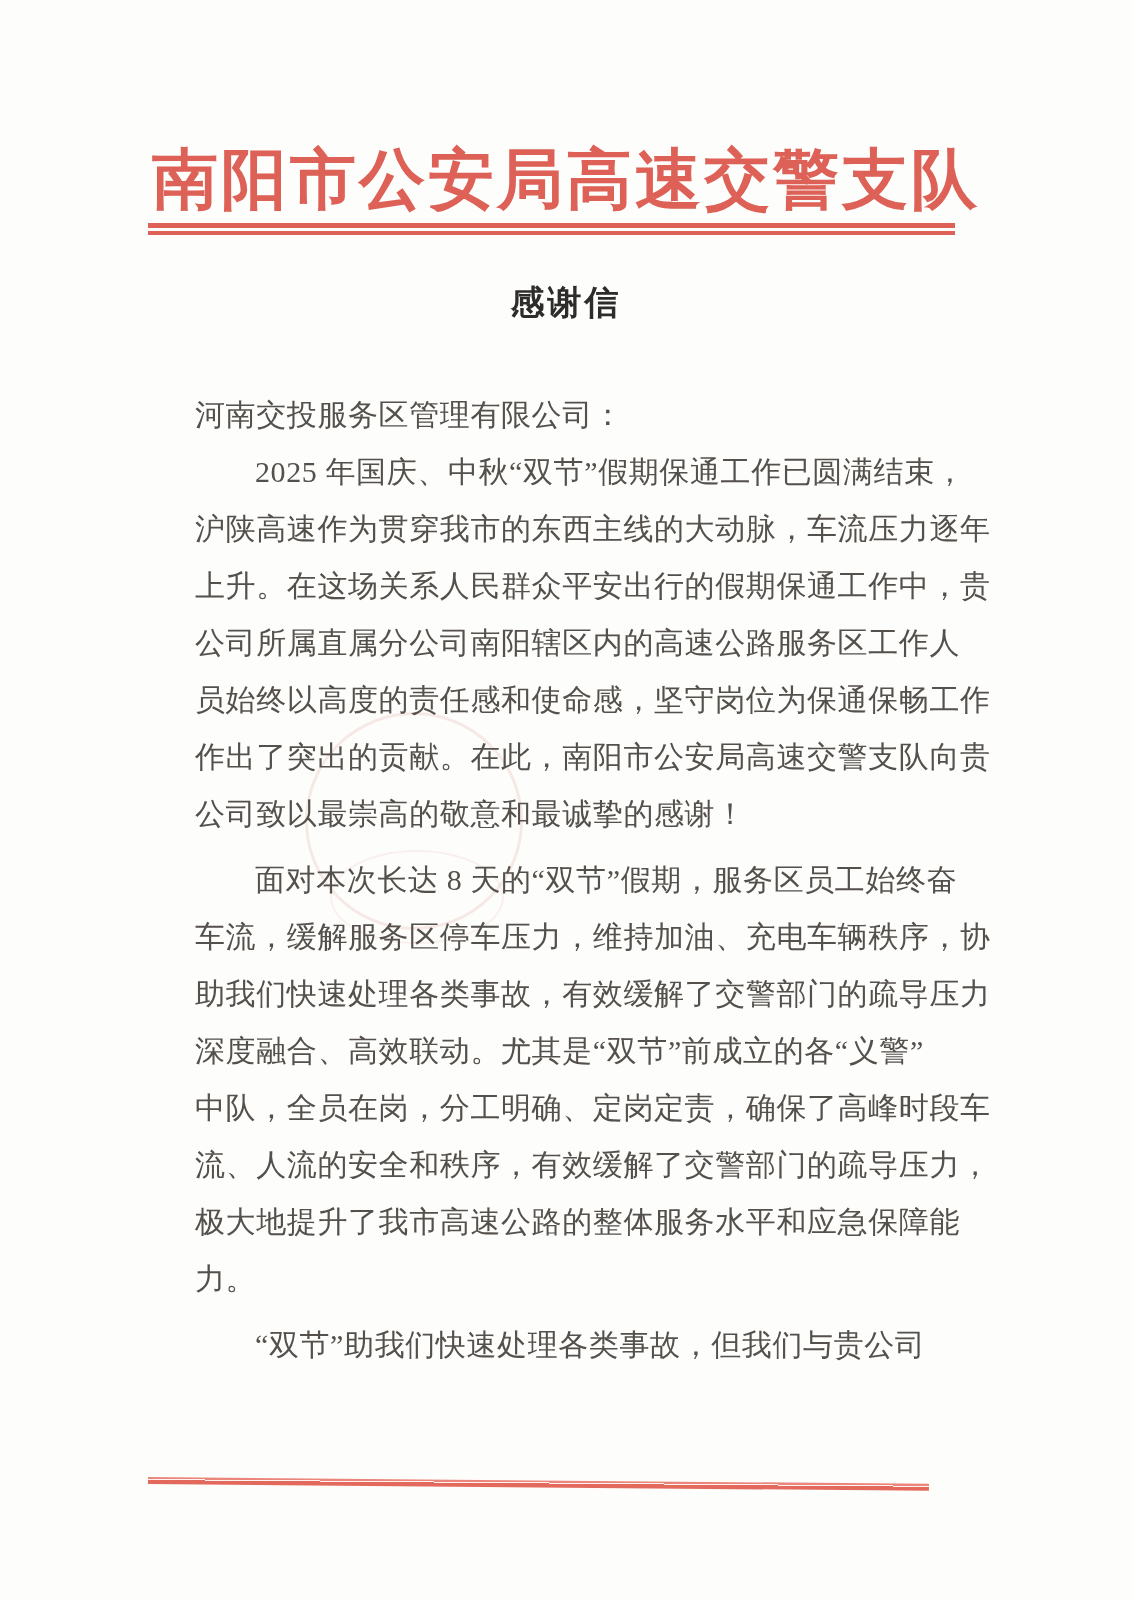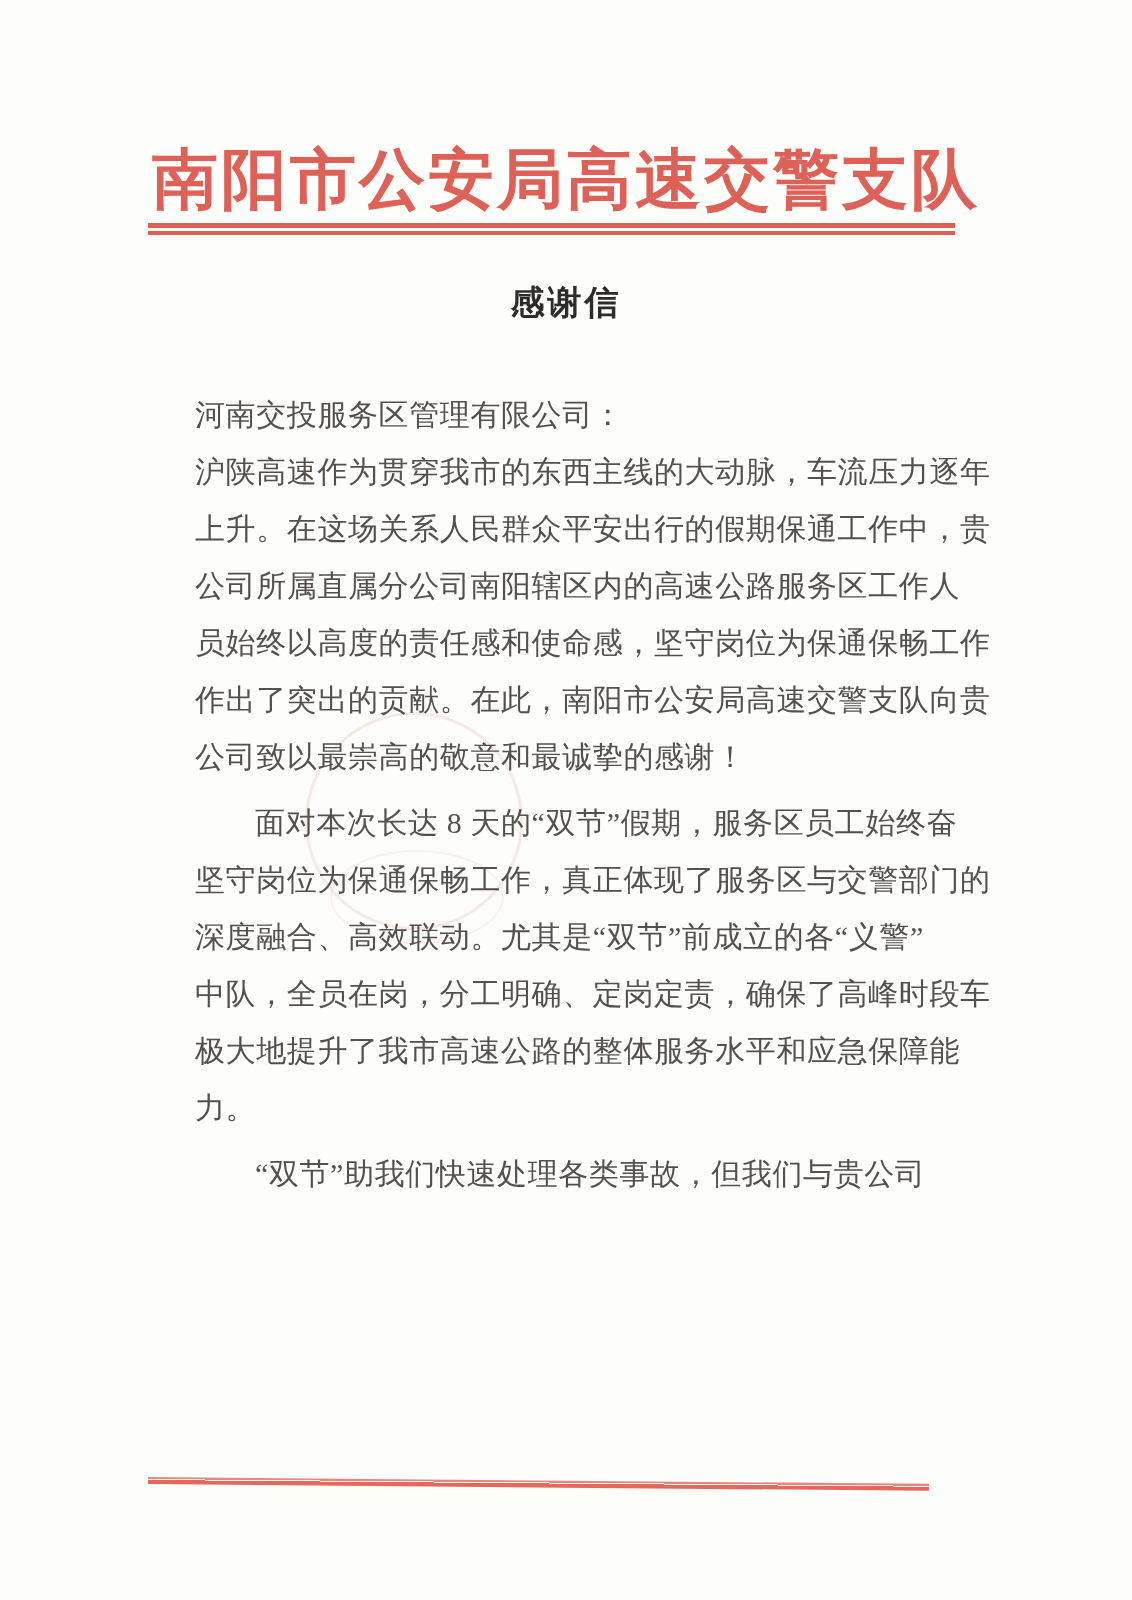--- a/index.html
+++ b/index.html
@@ -133,32 +133,35 @@
 
   <div class="doc-title">感谢信</div>
 
   <div class="seal-bleed"></div>
   <div class="seal-bleed-inner"></div>
 
   <div class="body-text">
     <div class="salutation">河南交投服务区管理有限公司：</div>
     <div>
         <div class="para">
+          <div class="line first">2025 年国庆、中秋“双节”假期保通工作已圆满结束，</div>
           <div class="line">沪陕高速作为贯穿我市的东西主线的大动脉，车流压力逐年</div>
           <div class="line">上升。在这场关系人民群众平安出行的假期保通工作中，贵</div>
           <div class="line">公司所属直属分公司南阳辖区内的高速公路服务区工作人</div>
           <div class="line">员始终以高度的责任感和使命感，坚守岗位为保通保畅工作</div>
           <div class="line">作出了突出的贡献。在此，南阳市公安局高速交警支队向贵</div>
           <div class="line">公司致以最崇高的敬意和最诚挚的感谢！</div>
         </div>
         <div class="para">
           <div class="line first">面对本次长达 8 天的“双节”假期，服务区员工始终奋</div>
-          <div class="line">坚守岗位为保通保畅工作，真正体现了服务区与交警部门的</div>
+          <div class="line">车流，缓解服务区停车压力，维持加油、充电车辆秩序，协</div>
+          <div class="line">助我们快速处理各类事故，有效缓解了交警部门的疏导压力</div>
           <div class="line">深度融合、高效联动。尤其是“双节”前成立的各“义警”</div>
           <div class="line">中队，全员在岗，分工明确、定岗定责，确保了高峰时段车</div>
+          <div class="line">流、人流的安全和秩序，有效缓解了交警部门的疏导压力，</div>
           <div class="line">极大地提升了我市高速公路的整体服务水平和应急保障能</div>
           <div class="line">力。</div>
         </div>
         <div class="para">
           <div class="line first">“双节”助我们快速处理各类事故，但我们与贵公司</div>
         </div>
       </div>
   </div>
 
   <div class="footer-rule"></div>

